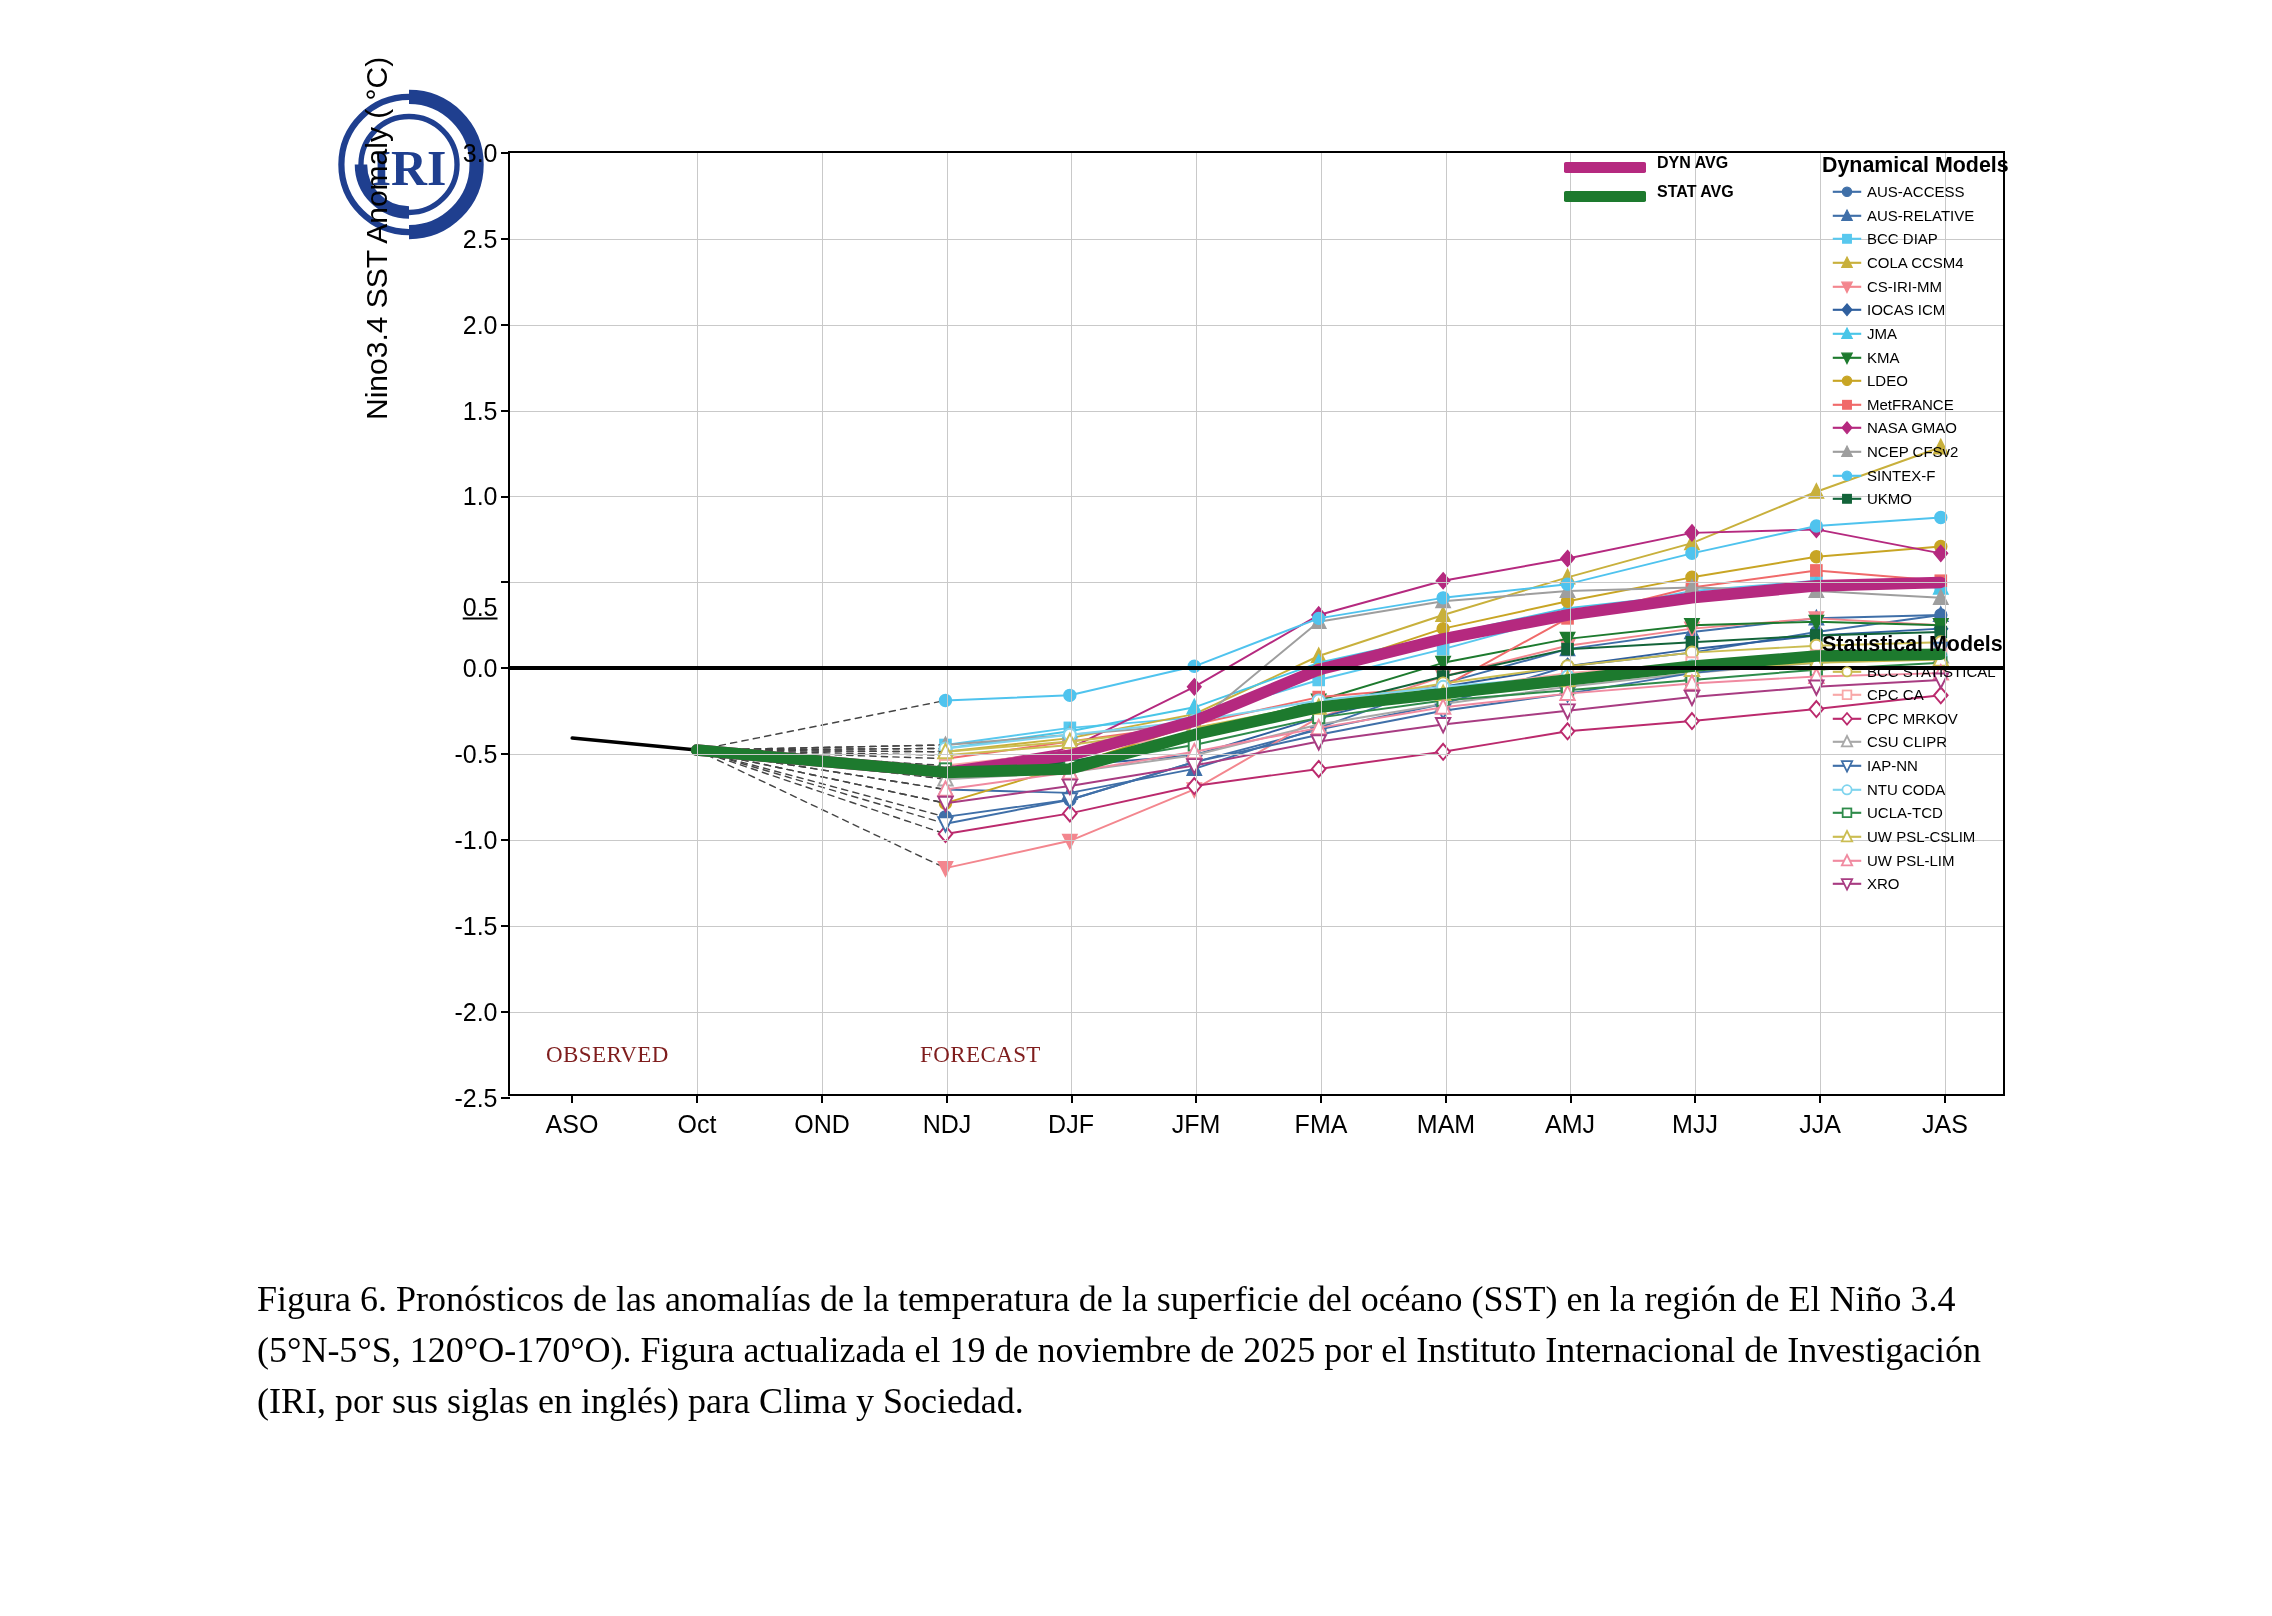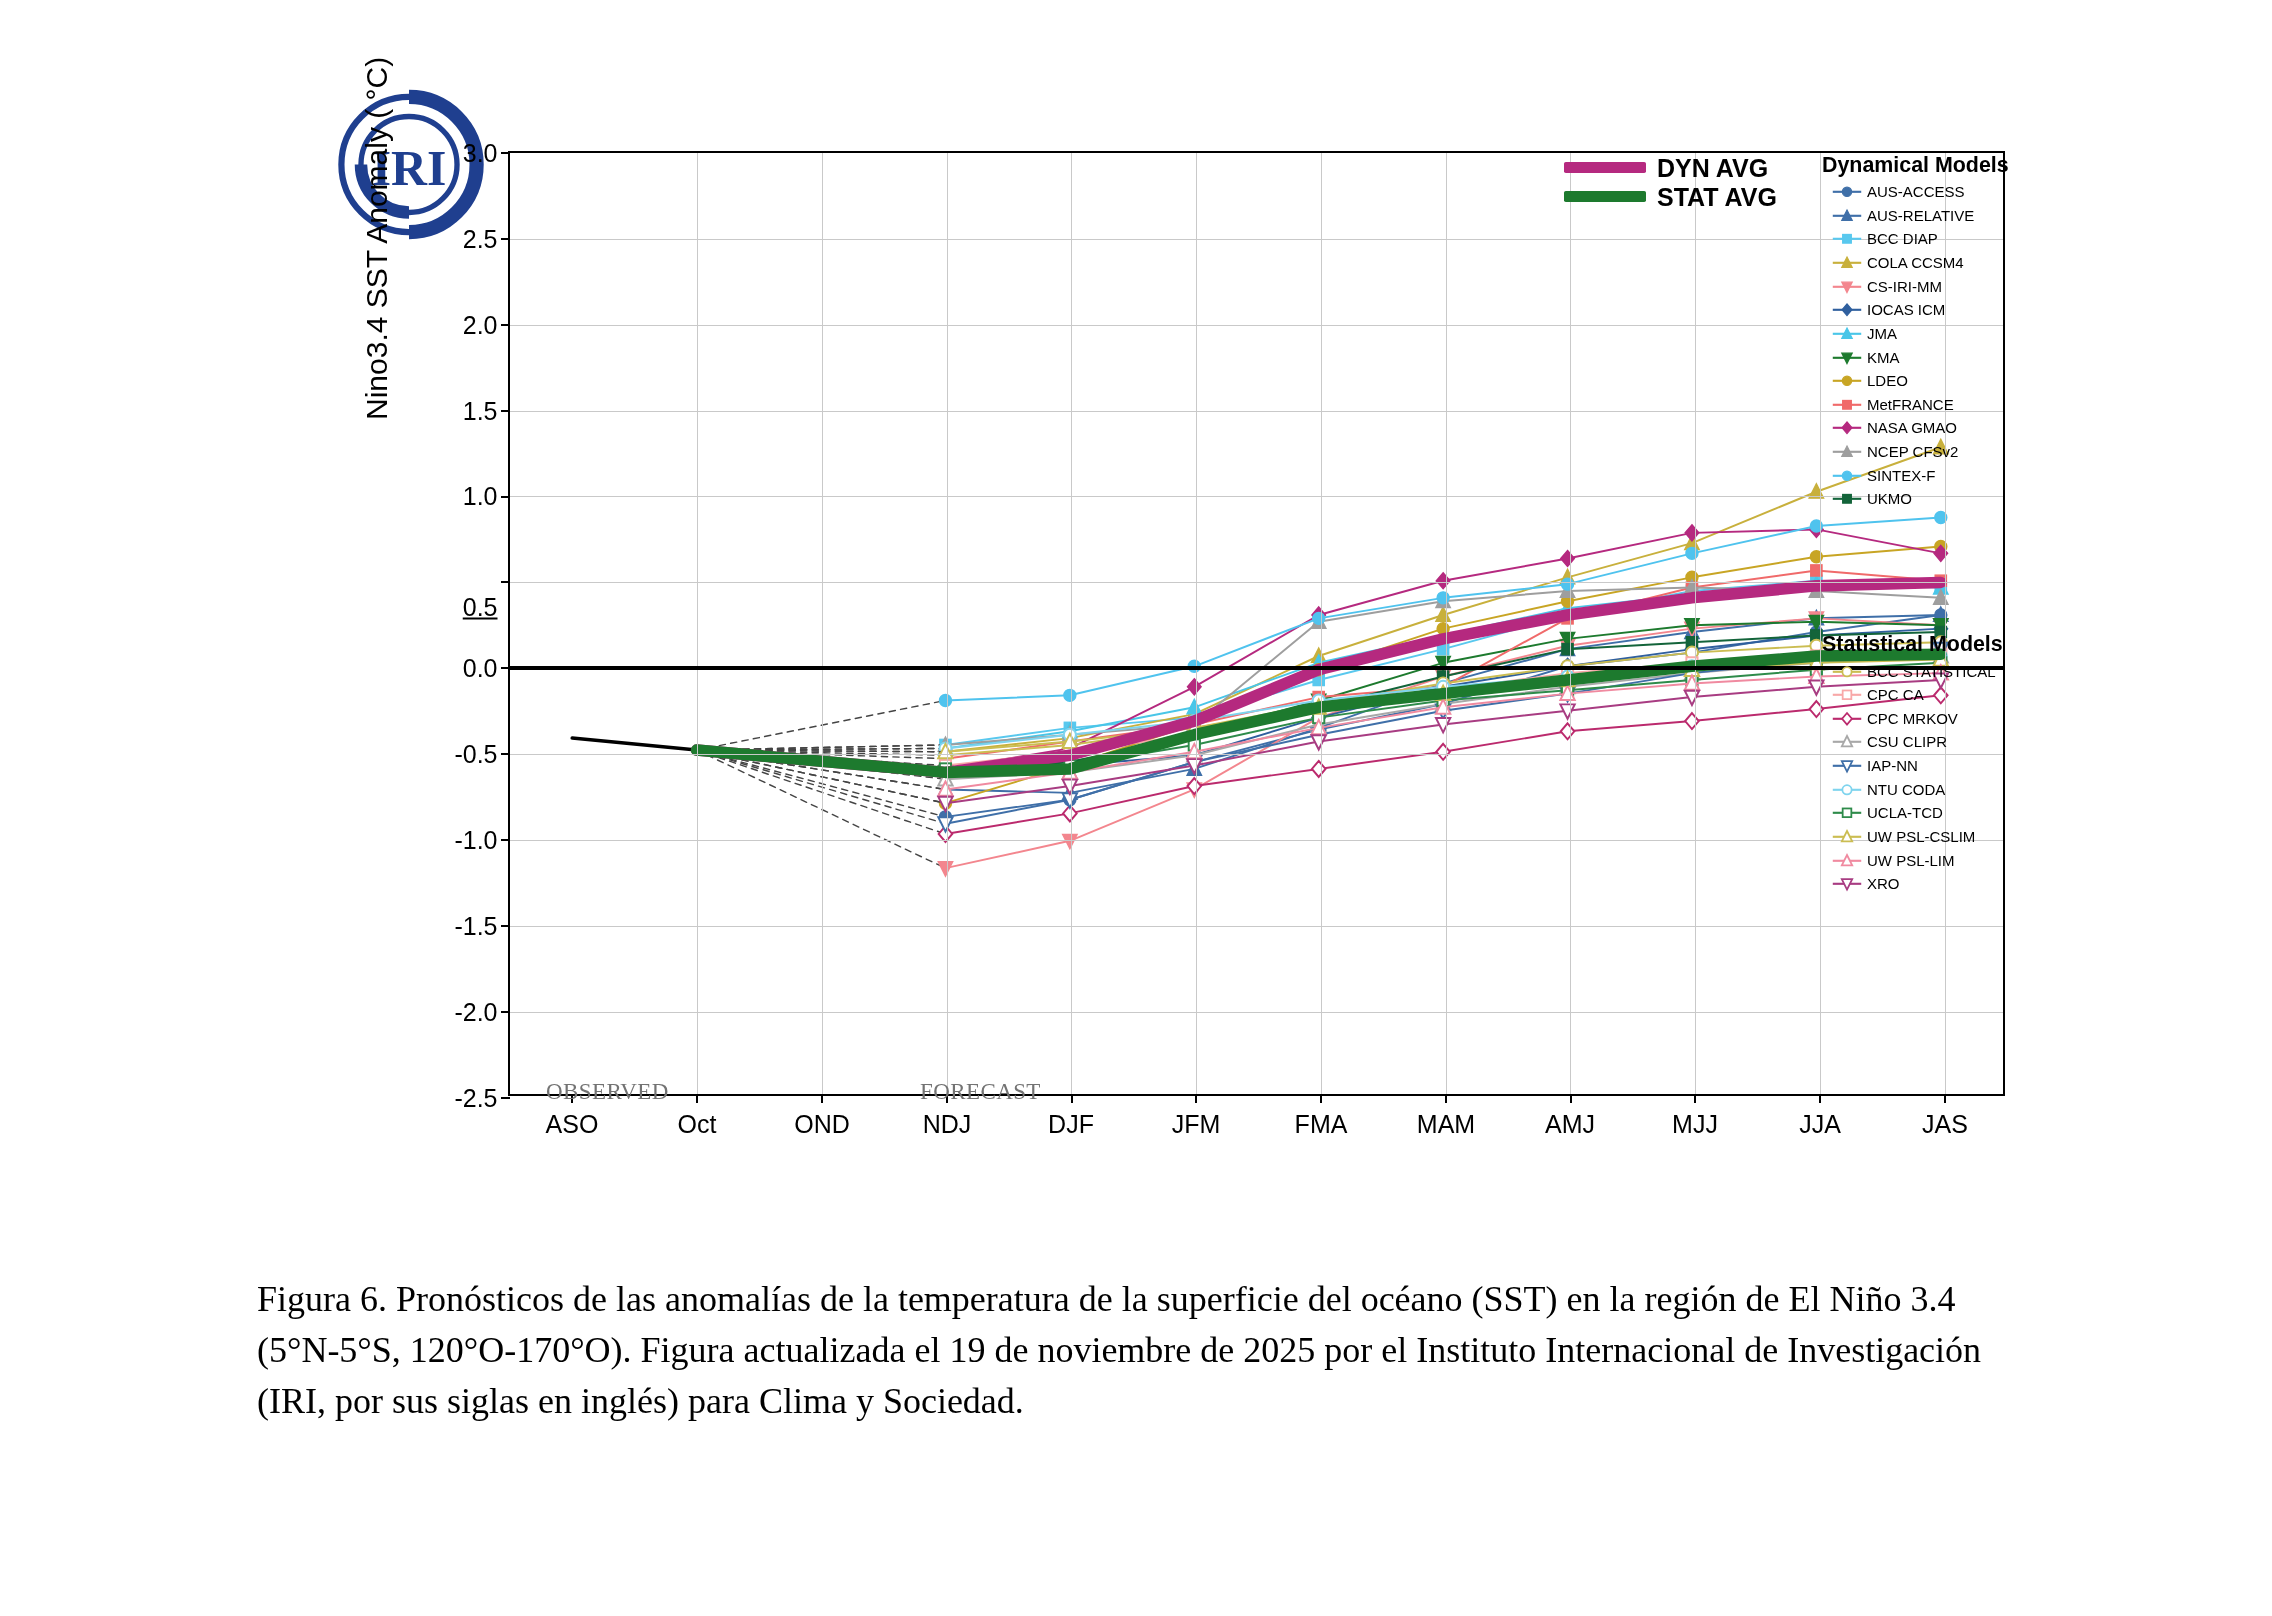--- a/index.html
+++ b/index.html
@@ -40,37 +40,36 @@
 
   
   .xtick{
     position:absolute;top:calc(100% + 16px);
     font-size:25px;color:#000;text-align:center;white-space:nowrap;
     transform:translateX(-50%);
   }
   .xtickmark{position:absolute;bottom:-9px;width:1.8px;height:9px;background:#000;}
 
   .annot{
-    position:absolute;font-size:23px;color:#737373;font-family:"Liberation Serif",serif;
+    position:absolute;font-size:23px;color:#7f1d1d;font-family:"Liberation Serif",serif;
     letter-spacing:0.4px;
-    margin-top:37px;
   }
 
   
   .legend-head{
     position:absolute;font-size:21.4px;font-weight:bold;color:#000;white-space:nowrap;
   }
   .legend-item{
     position:absolute;font-size:15px;color:#000;white-space:nowrap;
     height:19.6px;line-height:19.6px;
   }
   .legend-item .lbl{margin-left:36px;display:inline-block;}
   .legend-item svg{position:absolute;left:0;top:0;}
 
-  .avg-legend{position:absolute;font-size:25px;font-weight:bold;color:#000;white-space:nowrap;}
+  .avg-legend{position:absolute;font-size:16px;font-weight:bold;color:#000;white-space:nowrap;}
   .avg-swatch{position:absolute;height:10.7px;width:82px;border-radius:1.8px;}
 
   
   #iri-logo{position:absolute;left:53px;top:27px;width:178px;height:169px;}
 
   
   #caption{
     position:absolute;left:257px;top:1274px;width:1747px;
     font-family:"Liberation Serif",serif;font-size:36px;line-height:1.42;color:#000;
     text-align:left;

